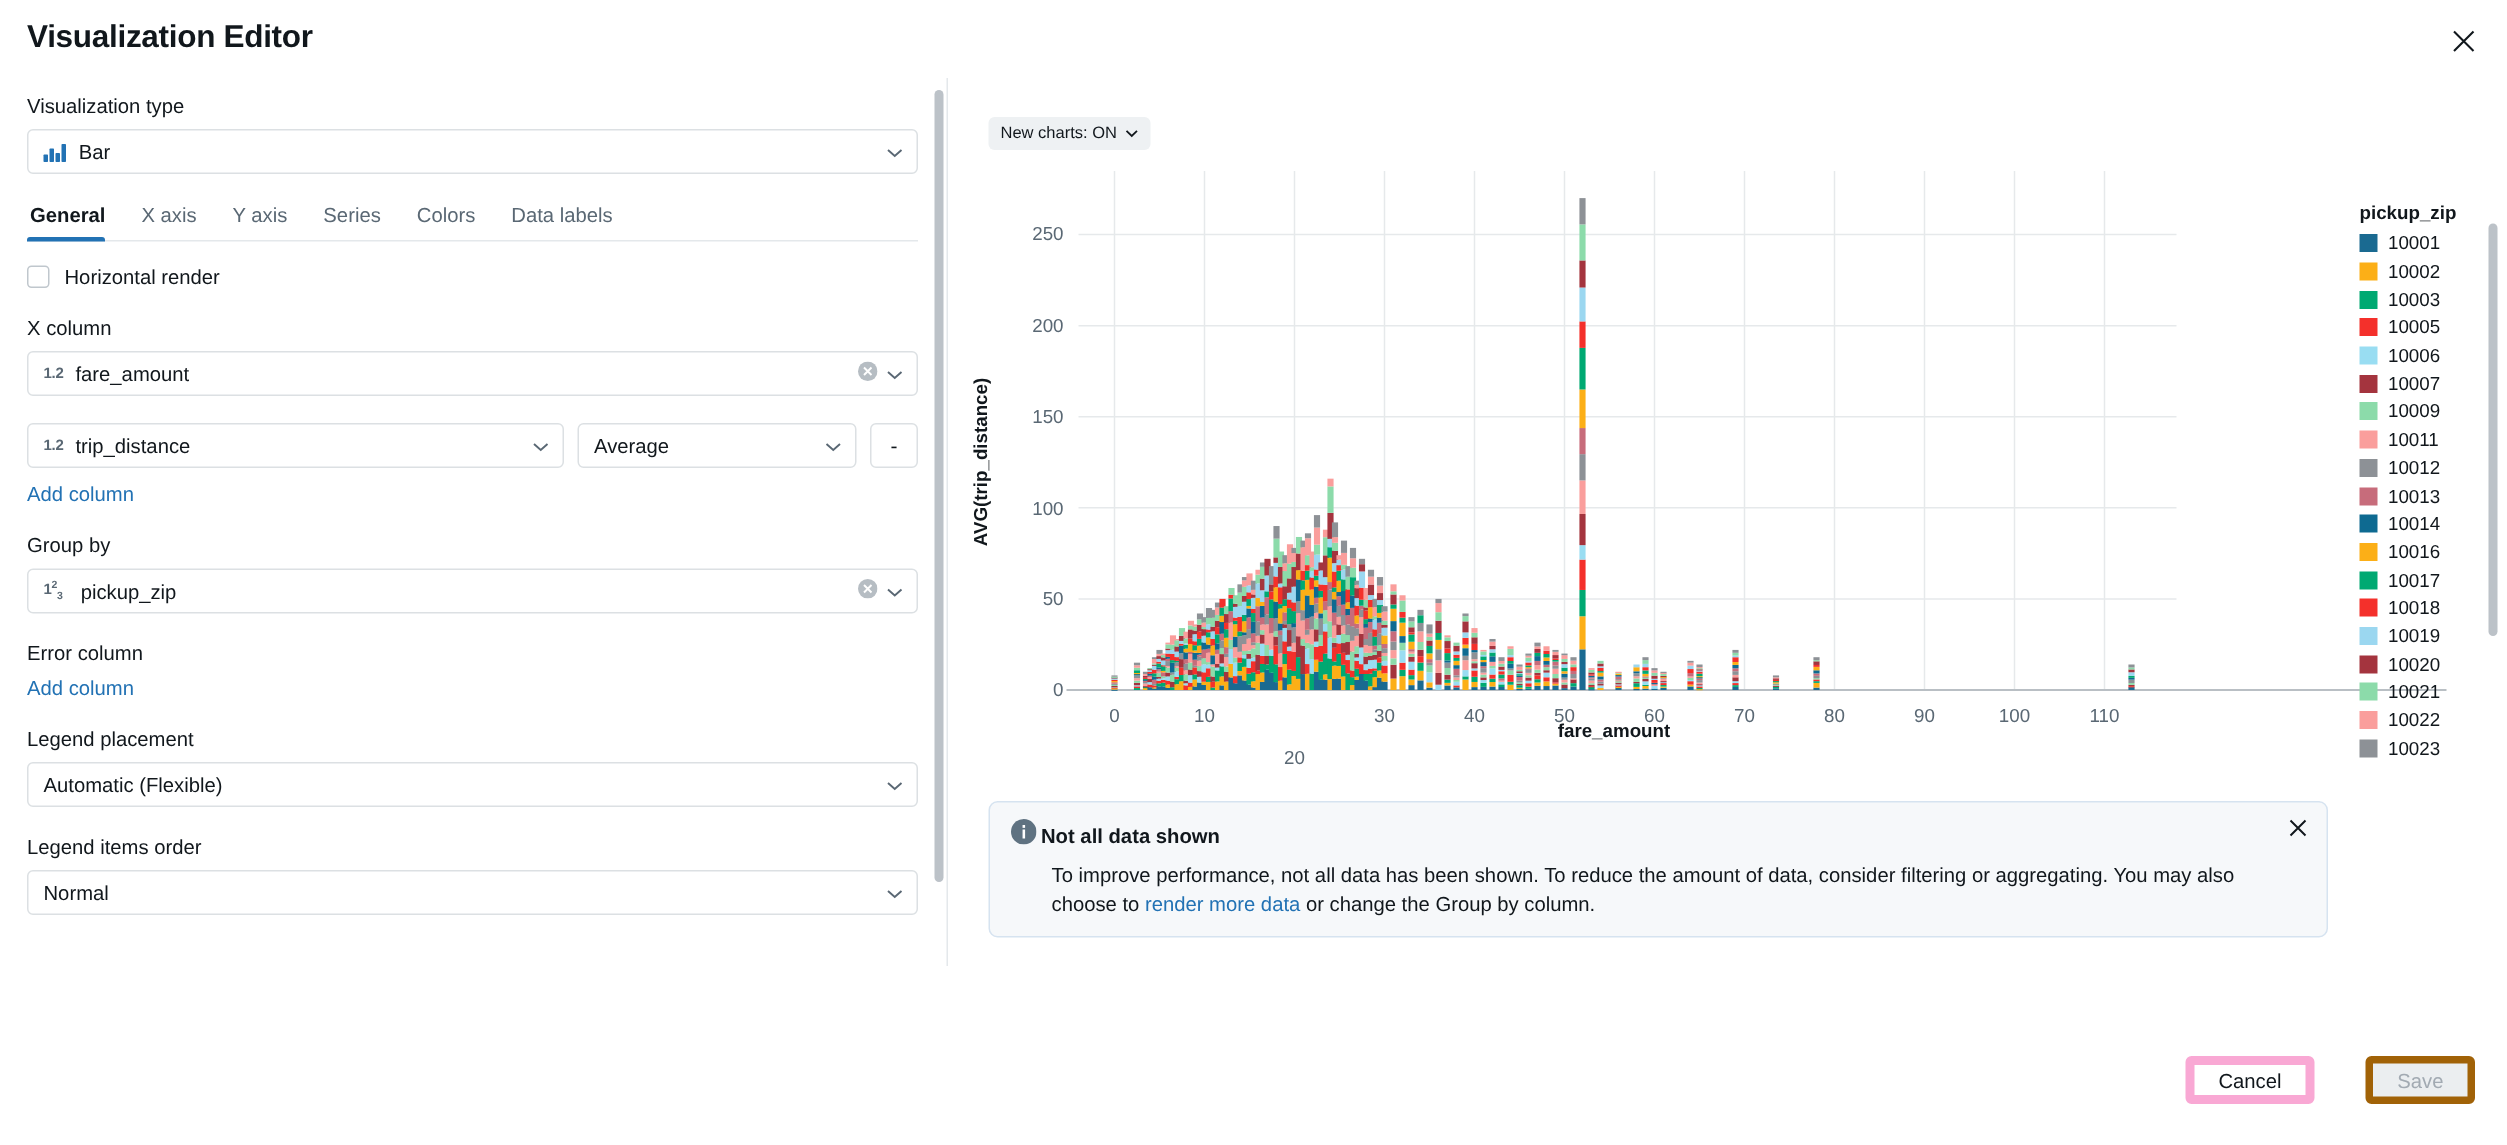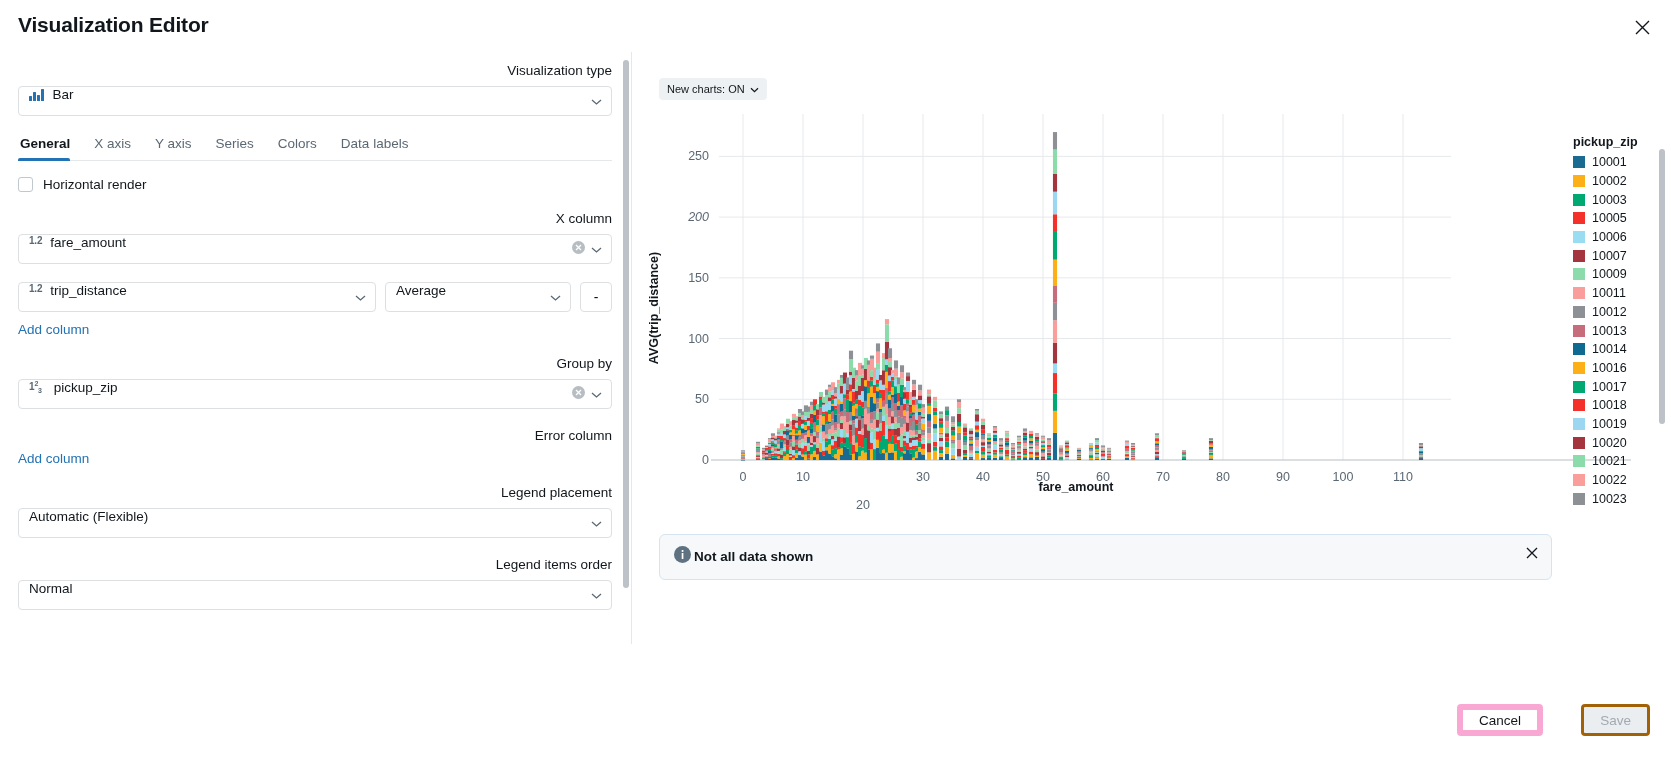--- a/index.html
+++ b/index.html
@@ -28,26 +28,26 @@
   }
   .close-btn svg { display:block; }
 
   
   .left-panel {
     position:absolute; left:0; top:52px; width:632px; height:592px;
     overflow:hidden;
     padding: 10px 20px 0 18px;
   }
   .field-label {
-    font-size:13.5px; color:#11171C; margin-bottom:6px; line-height:18px;text-align:right;
+    font-size:13.5px; color:#11171C; margin-bottom:6px; line-height:18px;
   }
   .select-box {
     position:relative;
     height:30px; border:1px solid #DCE0E3; border-radius:4px; background:#fff;
-    display:flex; align-items:flex-start; padding:0 10px;
+    display:flex; align-items:center; padding:0 10px;
     font-size:13.5px; color:#11171C; cursor:pointer;
   }
   .select-box .caret {
     position:absolute; right:9px; top:50%; transform:translateY(-50%);
     pointer-events:none;
   }
   .select-box .clear-x { position:absolute; right:26px; top:50%; transform:translateY(-50%); cursor:pointer;}
   .col-type {
     font-size:10px; font-weight:bold; color:#5A6874; margin-right:8px;
     letter-spacing:-0.2px; white-space:nowrap;
@@ -176,21 +176,21 @@
   .footer {
     position:absolute; left:0; bottom:0; width:1671px; height:99px;
     background:#fff;
   }
   .btn {
     position:absolute; bottom:27px; height:32px; border-radius:4px;
     display:flex; align-items:center; justify-content:center; font-size:13.5px;
     cursor:pointer; padding:0 16px;
   }
   .btn-cancel { right:128px; border:6px solid #f9a8d4; background:#fff; color:#11171C; }
-  .btn-save { right:21px; background:#EBEEF0; color:#A2AAB2; border:3px solid #a16207; cursor:default; }
+  .btn-save { right:21px; background:#EBEEF0; color:#A2AAB2; border:5px solid #a16207; cursor:default; }
 </style>
 </head>
 <body>
 
 <div class="modal-header">
   <div class="modal-title">Visualization Editor</div>
   <div class="close-btn">
     <span>
       <svg width="15" height="15" viewBox="0 0 15 15">
           <path d="M1 1 L14 14 M14 1 L1 14" stroke="#11171C" stroke-width="1.4" fill="none"></path>
@@ -340,21 +340,21 @@
     </span>
   </div>
 
   <div class="chart-wrap">
     <div class="ylabel">AVG(trip_distance)</div>
     <div id="yticks">
         <div class="ytick" style="top: 352px; right: 962px;">0</div>
         <div class="ytick" style="top: 291.273px; right: 962px;">50</div>
         <div class="ytick" style="top: 230.545px; right: 962px;">100</div>
         <div class="ytick" style="top: 169.818px; right: 962px;">150</div>
-        <div class="ytick" style="top: 109.091px; right: 962px; font-style: italic;">200</div>
+        <div class="ytick" style="top: 109.091px; right: 962px;">200</div>
         <div class="ytick" style="top: 48.3636px; right: 962px; text-align: center;">250</div>
       </div>
     <div id="xticks">
         <div class="xtick" style="left: 102px; top: 362px;">0</div>
         <div class="xtick" style="left: 162px; top: 362px;">10</div>
         <div class="xtick" style="left: 222px; top: 362px; margin-top: 28px;">20</div>
         <div class="xtick" style="left: 282px; top: 362px;">30</div>
         <div class="xtick" style="left: 342px; top: 362px;">40</div>
         <div class="xtick" style="left: 402px; top: 362px;">50</div>
         <div class="xtick" style="left: 462px; top: 362px;">60</div>
@@ -1639,20 +1639,23 @@
     <div class="notice-title-row">
       <span>
         <svg width="17" height="17" viewBox="0 0 17 17">
             <circle cx="8.5" cy="8.5" r="8.5" fill="#5F7281"></circle>
             <rect x="7.7" y="7" width="1.7" height="6" fill="#fff"></rect>
             <rect x="7.7" y="4" width="1.7" height="1.9" fill="#fff"></rect>
           </svg>
       </span>
       <span class="notice-title">Not all data shown</span>
     </div>
+    <div class="notice-body">
+      <span>To improve performance, not all data has been shown. To reduce the amount of data, consider filtering or aggregating. You may also choose to </span><span class="link">render more data</span><span> or change the Group by column.</span>
+    </div>
     <div class="notice-close">
       <span>
         <svg width="12" height="12" viewBox="0 0 12 12">
             <path d="M1 1 L11 11 M11 1 L1 11" stroke="#11171C" stroke-width="1.3" fill="none"></path>
           </svg>
       </span>
     </div>
   </div>
 </div>
 

